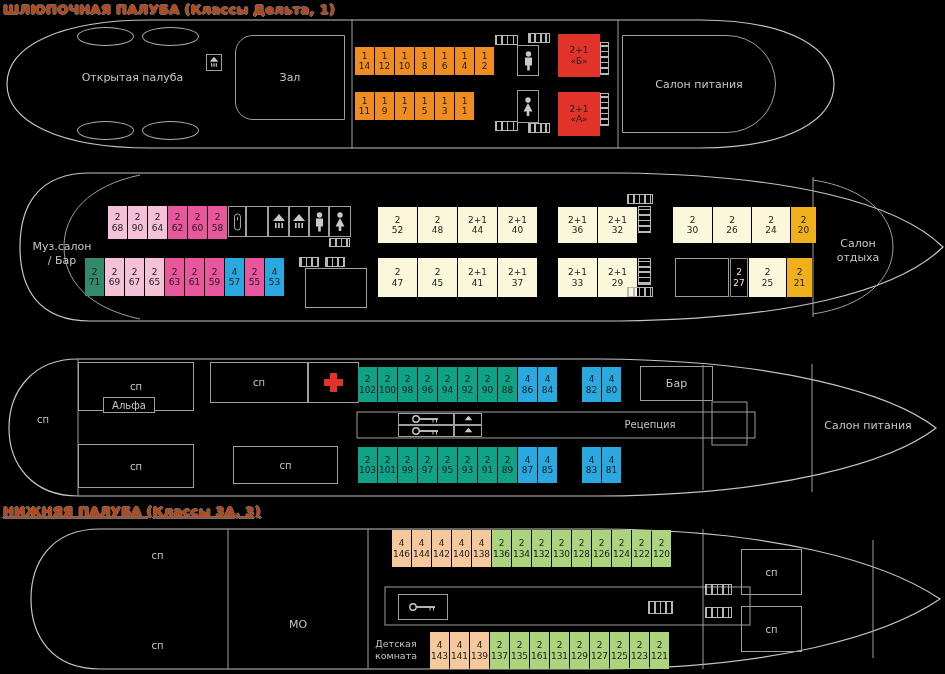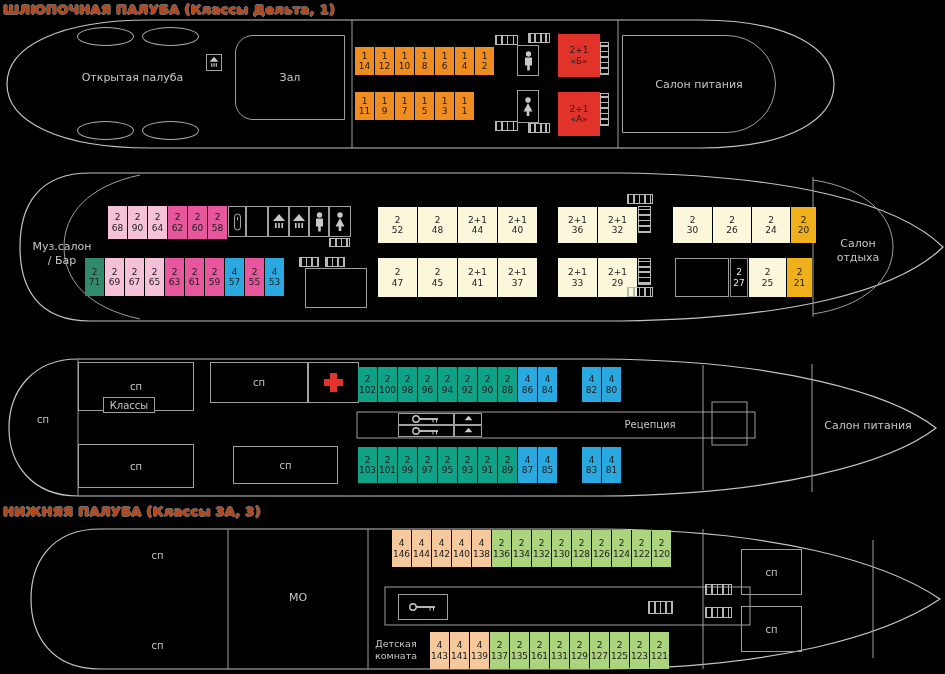--- a/index.html
+++ b/index.html
@@ -388,21 +388,21 @@
     <div>Салон</div>
     <div>отдыха</div>
   </div>
 
 
   <div class="lbl small" style="left:28px;top:414px;width:30px;">сп</div>
   <div class="room" style="left:78px;top:362px;width:116px;height:49px;font-size:10px;">
     <span>сп</span>
   </div>
   <div class="room" style="left:103px;top:397px;width:52px;height:16px;font-size:10px;background:#000;">
-    <span>Классы</span>
+    <span>Альфа</span>
   </div>
   <div class="room" style="left:210px;top:362px;width:98px;height:41px;font-size:10px;">
     <span>сп</span>
   </div>
   <div class="room" style="left:308px;top:362px;width:51px;height:41px;">
     <svg width="21" height="21" viewBox="0 0 21 21">
         <path d="M7,1h7v6h6v7h-6v6H7v-6H1V7h6z" fill="#e2332b"></path>
       </svg>
   </div>
   <div class="room" style="left:78px;top:444px;width:116px;height:44px;font-size:10px;">
@@ -539,32 +539,35 @@
           <line x1="25.5" y1="5" x2="25.5" y2="8.5"></line>
         </svg>
       </div>
     <div>
         <svg width="9" height="8" viewBox="0 0 14 12" fill="#c9c9c9">
           <path d="M7,1 L13,8 H1 Z"></path>
         </svg>
       </div>
   </div>
 
+  <div class="room" style="left:640px;top:366px;width:73px;height:35px;">
+    <span>Бар</span>
+  </div>
   <div class="lbl small" style="left:612px;top:419px;width:76px;">Рецепция</div>
   <div class="lbl" style="left:816px;top:419px;width:104px;">Салон питания</div>
 
-  <div class="deck-title" style="left:3px;top:504px;">НИЖНЯЯ ПАЛУБА (Классы 3А, 3)</div>
+  <div class="deck-title" style="left:3px;top:504px;text-decoration:underline;">НИЖНЯЯ ПАЛУБА (Классы 3А, 3)</div>
 
   <div class="room" style="left:87px;top:531px;width:141px;height:49px;font-size:10px;border:none;">
     <span>сп</span>
   </div>
   <div class="room" style="left:87px;top:621px;width:141px;height:48px;font-size:10px;border:none;">
     <span>сп</span>
   </div>
-  <div class="lbl" style="left:280px;top:591px;width:36px;">МО</div>
+  <div class="lbl" style="left:280px;top:618px;width:36px;">МО</div>
 
   <div class="cabrow" style="left:392px;top:530px;--ch:37px;">
       <div class="cabin" style="background: rgb(246, 201, 157);">
         <span>4</span>
         <span>146</span>
       </div>
       <div class="cabin" style="background: rgb(246, 201, 157);">
         <span>4</span>
         <span>144</span>
       </div>

